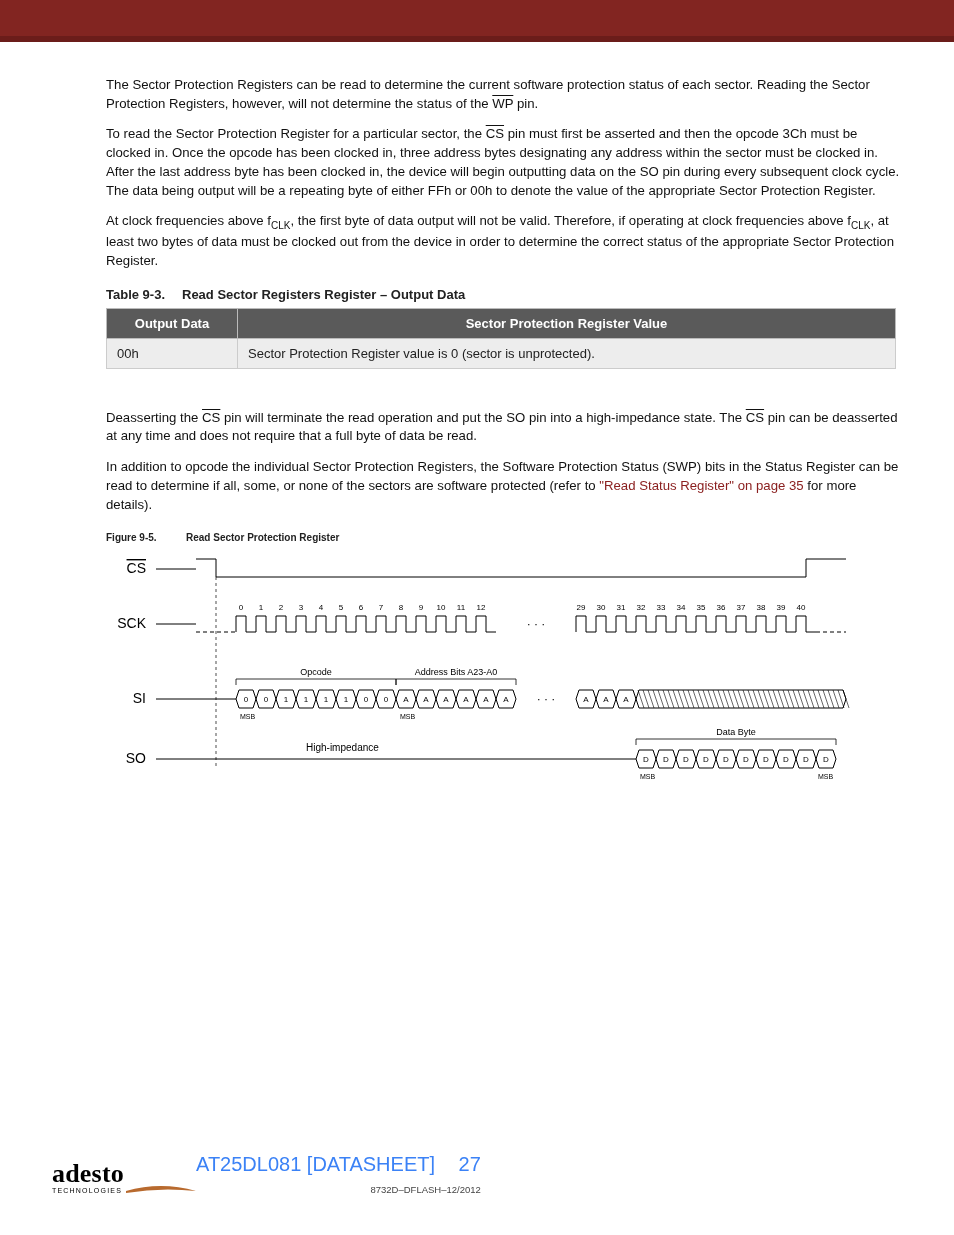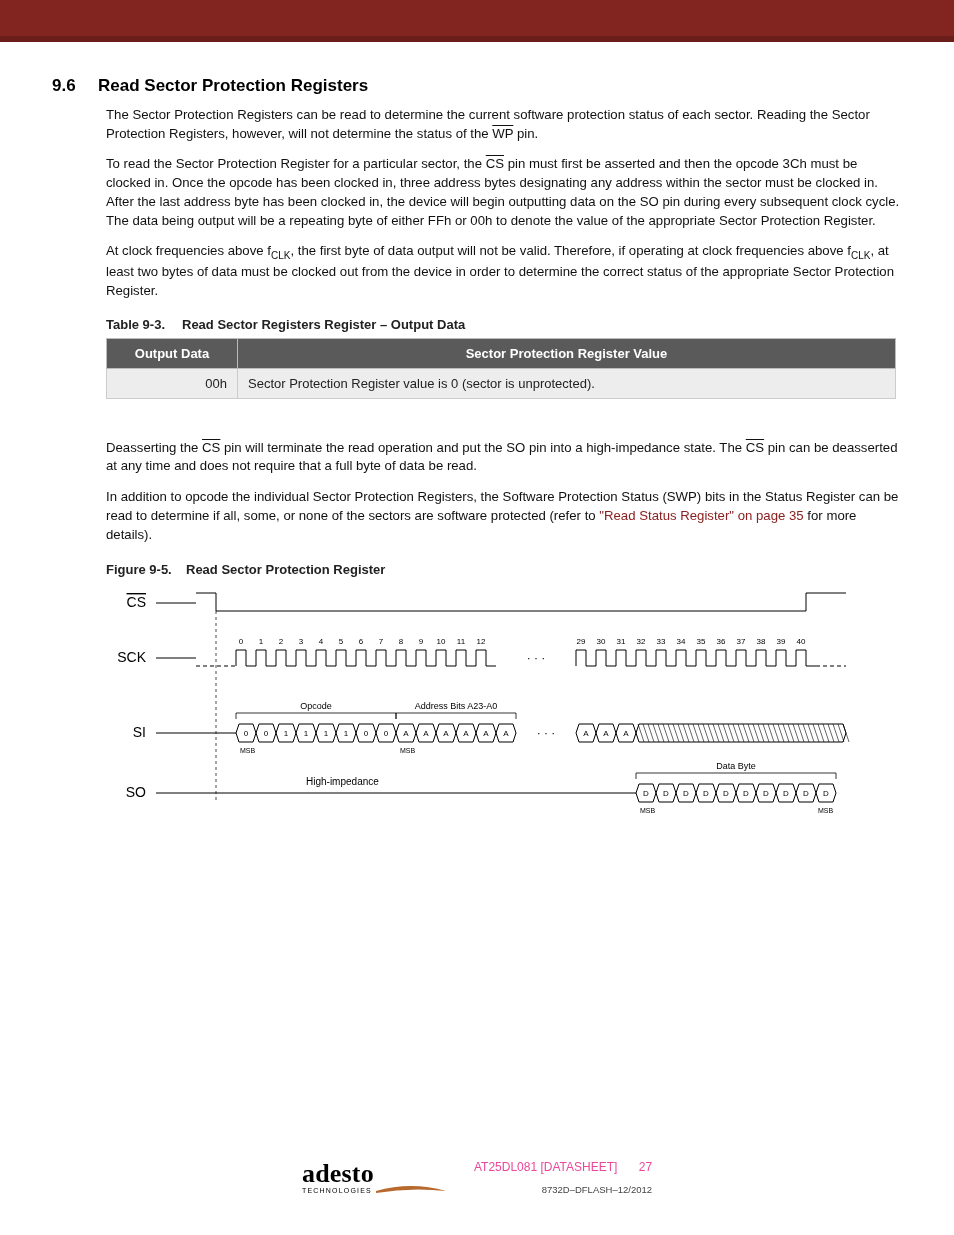--- a/index.html
+++ b/index.html
@@ -66,41 +66,40 @@
     text-align:center;
     font-weight:bold;
     padding:7px 10px;
     border:1px solid #bbb;
   }
   table.data td{
     background:var(--trow);
     padding:7px 10px;
     border:1px solid #ccc;
   }
-  table.data td.c{ text-align:right; width:110px;}
+  table.data td.c{ text-align:left; width:110px;}
   a.xref{color:var(--link);text-decoration:none;}
   .fig-caption{
-    font-size:13px;
+    font-size:10px;
     font-weight:bold;
     margin:18px 0 6px 54px;
   }
   .fig-caption .num{display:inline-block;width:80px;}
   .timing-wrap{
     margin-left:54px;
     width:790px;
   }
   svg.timing{display:block;}
   .footer{
     position:absolute;
     left:0;right:0;bottom:40px;
     padding:0 52px;
     display:flex;
-    justify-content:center;
+    justify-content:flex-start;
     align-items:flex-end;
-    gap:28px;
   }
   .logo{
     display:flex;flex-direction:column;align-items:flex-start;
   }
   .logo-main{
     font-family:"Times New Roman",serif;
     font-weight:bold;
     font-size:26px;
     color:#000;
     letter-spacing:0.2px;
@@ -113,34 +112,31 @@
     text-transform:uppercase;
     margin-top:1px;
   }
   .logo-swoosh{
     width:70px;height:10px;
   }
   .doc-id{
     text-align:right;
     line-height:1.1;
   }
-  .doc-id .line1{font-size:12px;color:#ec4899;}
+  .doc-id .line1{font-size:20px;color:#3b82f6;}
   .doc-id .line1 .pg{display:inline-block;margin-left:18px;}
   .doc-id .line2{font-size:9.5px;color:#444;margin-top:10px;}
 </style>
 </head>
 <body>
 
 <div class="top-band"></div>
 
 <div class="page">
 
-  <h2 class="sec">
-    <span class="num">9.6</span><span>Read Sector Protection Registers</span>
-  </h2>
 
   <p class="body">
     <span>The Sector Protection Registers can be read to determine the current software protection status of each sector. Reading the Sector Protection Registers, however, will not determine the status of the </span><span class="overbar">WP</span><span> pin.</span>
   </p>
 
   <p class="body">
     <span>To read the Sector Protection Register for a particular sector, the </span><span class="overbar">CS</span><span> pin must first be asserted and then the opcode 3Ch must be clocked in. Once the opcode has been clocked in, three address bytes designating any address within the sector must be clocked in. After the last address byte has been clocked in, the device will begin outputting data on the SO pin during every subsequent clock cycle. The data being output will be a repeating byte of either FFh or 00h to denote the value of the appropriate Sector Protection Register.</span>
   </p>
 
   <p class="body">

